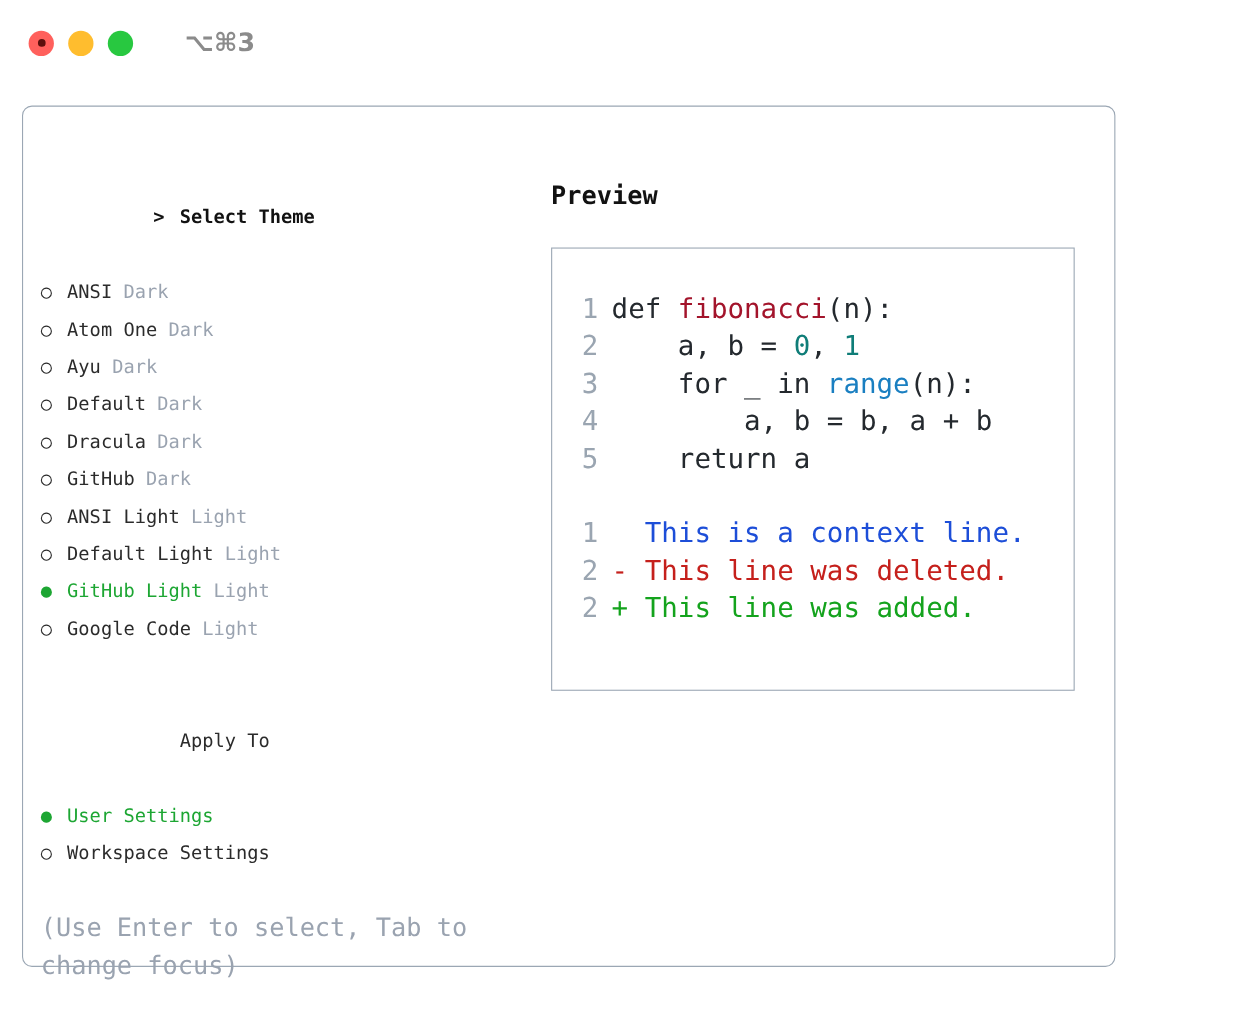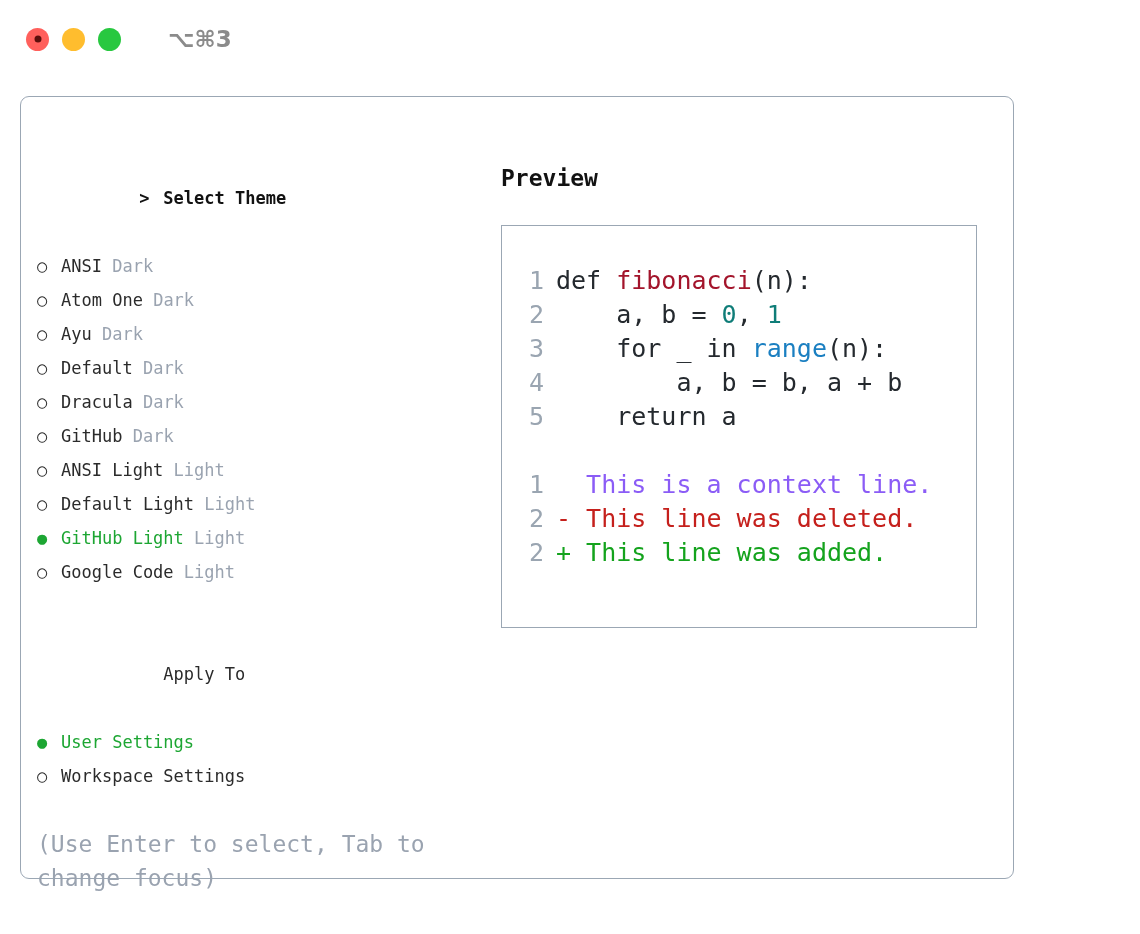--- a/index.html
+++ b/index.html
@@ -174,21 +174,21 @@
     display: inline-block;
     width: 22px;
     text-align: right;
     color: #9aa5b1;
     margin-right: 12px;
   }
   .tok-fn   { color: #a3142b; }
   .tok-num  { color: #0f7d78; }
   .tok-call { color: #1a7fc1; }
 
-  .diff-ctx { color: #8b5cf6; }
+  .diff-ctx { color: #1d4ed8; }
   .diff-del { color: #c5201c; }
   .diff-add { color: #14a31d; }
 
   .blank-line { height: 34px; }
 </style>
 </head>
 <body>
 
 <div id="window">
 

